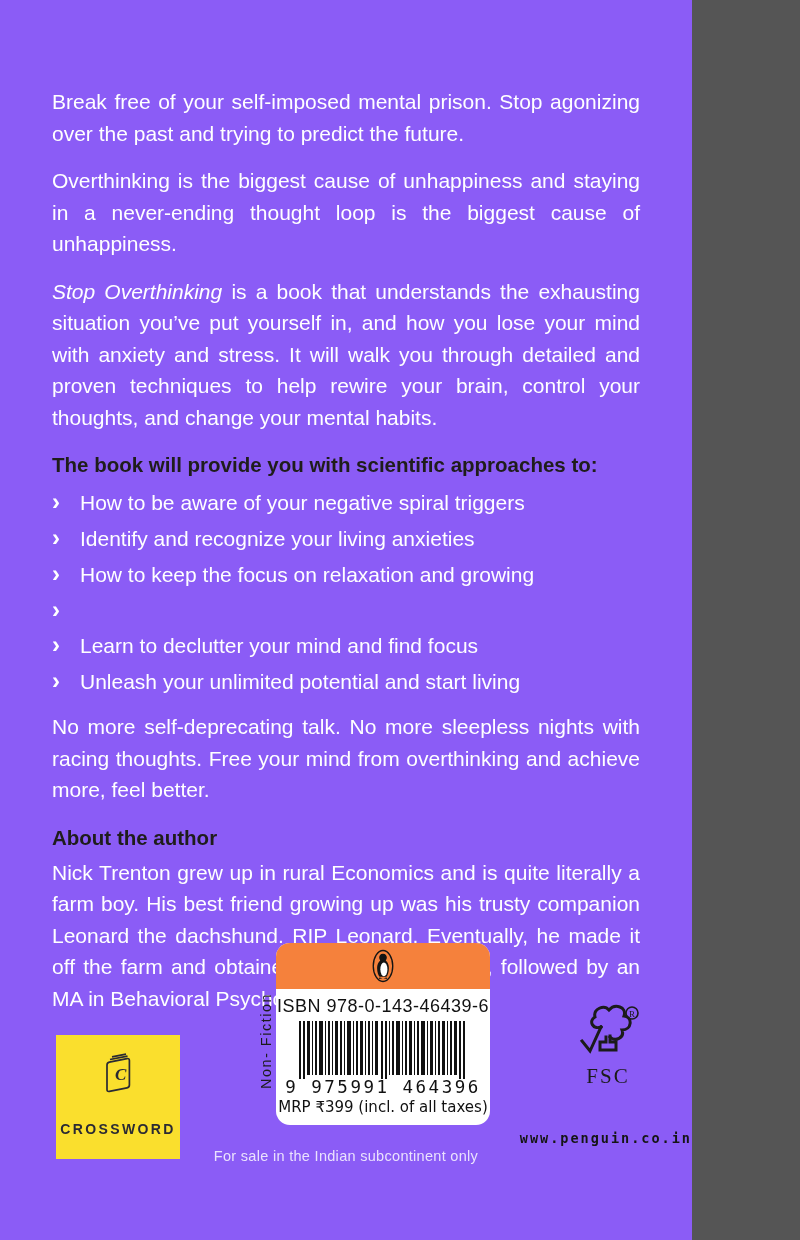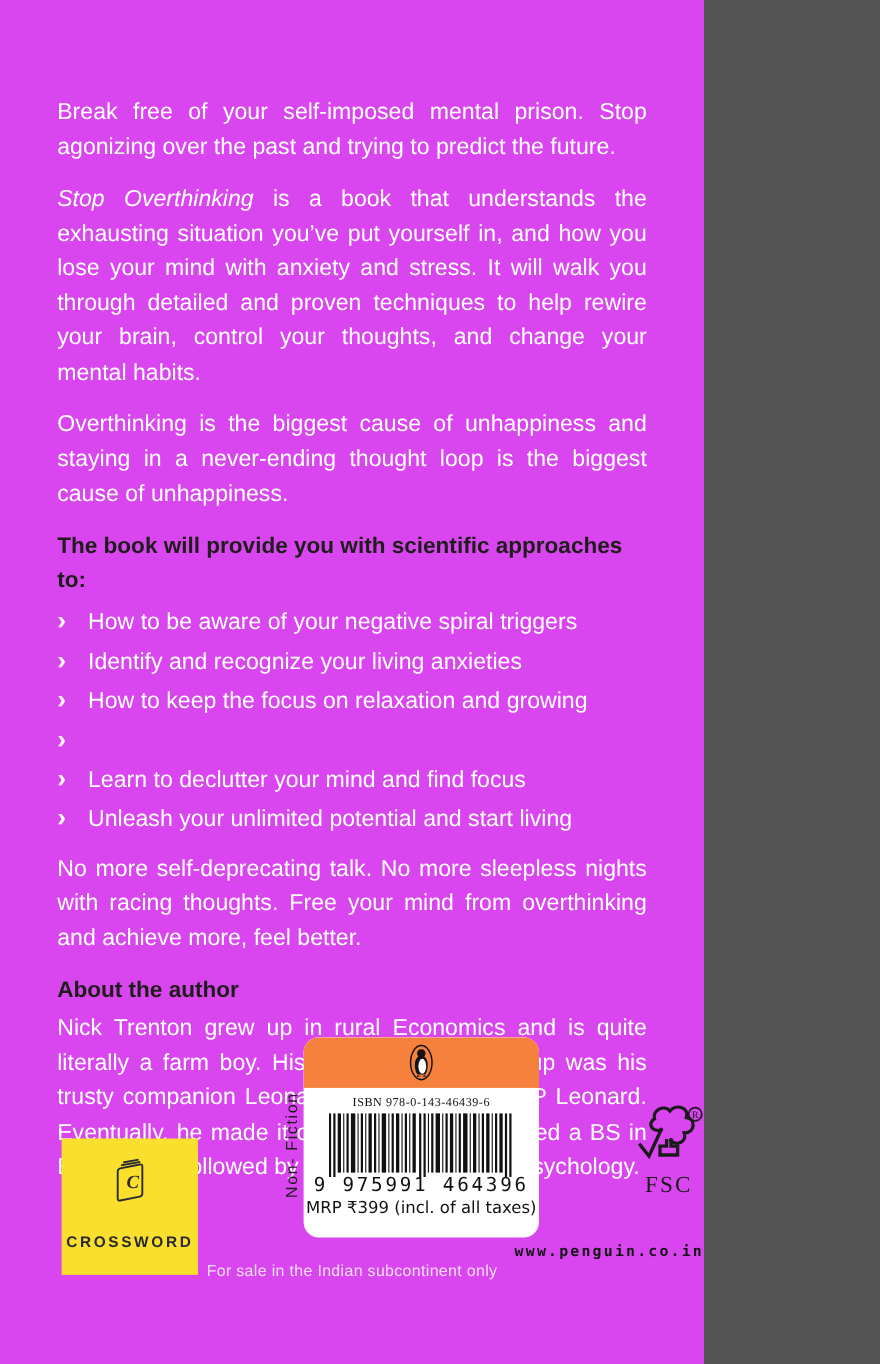--- a/index.html
+++ b/index.html
@@ -1,19 +1,19 @@
 <!DOCTYPE html>
 <html><head>
 <meta charset="utf-8">
 <style>
   html,body{margin:0;padding:0;background:#555;}
   .page{
     position:relative;
-    width:640px;height:1240px;
-    background:#d946ef;
+    width:692px;height:1240px;
+    background:#8b5cf6;
     overflow:hidden;
     font-family:"Liberation Sans","DejaVu Sans",sans-serif;
     -webkit-font-smoothing:antialiased;
   }
   
   .copy{
     position:absolute;left:52px;right:52px;top:86px;
     color:#FFFFFF;
     font-size:21px;line-height:31.5px;
     font-weight:400;
@@ -65,22 +65,22 @@
     width:214px;height:182px;
     background:#FFFFFF;border-radius:14px;
     overflow:hidden;
   }
   .barcode-header{
     height:46px;background:#F5813C;
     display:flex;align-items:center;justify-content:center;
   }
   .isbn-row{
     margin-top:7px;text-align:center;
-    font-family:Liberation Serif, serif;
-    font-size:11px;letter-spacing:0.5px;color:#111;
+    font-family:Liberation Sans, sans-serif;
+    font-size:18px;letter-spacing:0.5px;color:#111;
     white-space:nowrap;
   }
   .bars{display:block;margin:4px auto 0 auto;}
   .digits-row{
     margin-top:-2px;text-align:center;
     font-family:"DejaVu Sans Mono","Liberation Mono",monospace;
     font-size:17.5px;letter-spacing:2.5px;color:#111;
     white-space:nowrap;
   }
   .mrp-row{
@@ -112,22 +112,22 @@
     font-size:21px;letter-spacing:2px;
   }
 </style>
 </head>
 <body>
 
 <div class="page">
 
   <div class="copy">
     <p>Break free of your self-imposed mental prison. Stop agonizing over the past and trying to predict the future.</p>
+    <p>Overthinking is the biggest cause of unhappiness and staying in a never-ending thought loop is the biggest cause of unhappiness.</p>
     <p><span class="book-title">Stop Overthinking</span><span> is a book that understands the exhausting situation you’ve put yourself in, and how you lose your mind with anxiety and stress. It will walk you through detailed and proven techniques to help rewire your brain, control your thoughts, and change your mental habits.</span></p>
-    <p>Overthinking is the biggest cause of unhappiness and staying in a never-ending thought loop is the biggest cause of unhappiness.</p>
 
     <h2 class="section-heading">The book will provide you with scientific approaches to:</h2>
 
     <ul class="bullet-list">
       <li>
         <span class="bullet-arrow">›</span>
         <span>How to be aware of your negative spiral triggers</span>
       </li>
       <li>
         <span class="bullet-arrow">›</span>

